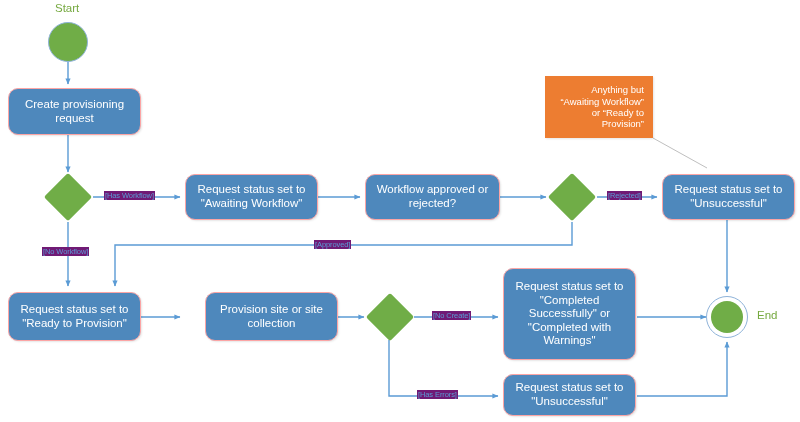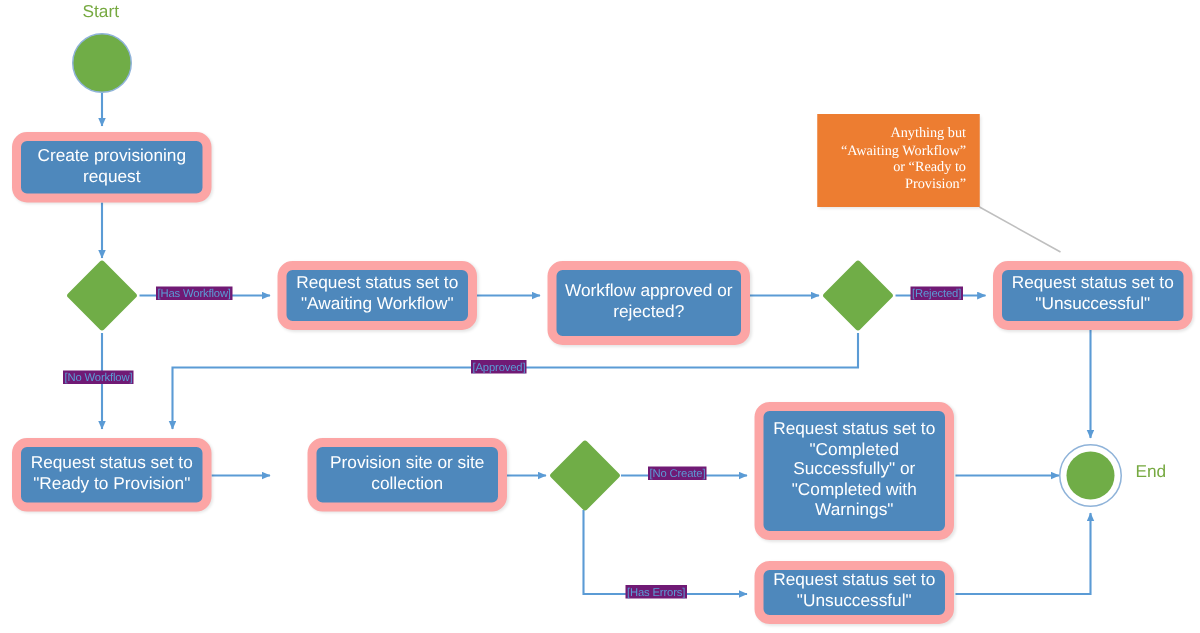--- a/index.html
+++ b/index.html
@@ -27,21 +27,21 @@
   }
 
   
   .node {
     position: absolute;
     box-sizing: border-box;
   }
 
   .action {
     background: #4E88BC;
-    border: 6px solid #fca5a5;
+    border: 1px solid #fca5a5;
     border-radius: 10px;
     color: #ffffff;
     display: flex;
     align-items: center;
     justify-content: center;
     text-align: center;
     line-height: 1.18;
     font-size: 11.5px;
     padding: 2px 5px;
     box-shadow: 1px 1px 2px rgba(0,0,0,0.10);
@@ -52,21 +52,20 @@
     border: 1px solid #ED7D31;
     color: #ffffff;
     display: flex;
     align-items: center;
     justify-content: flex-end;
     text-align: right;
     line-height: 1.20;
     font-size: 9.5px;
     padding: 4px 8px;
     box-shadow: 1px 1px 2px rgba(0,0,0,0.10);
-    font-family: Liberation Serif, serif;
   }
 
   .decision {
     background: #70AD47;
     transform: rotate(45deg);
     border-radius: 2px;
   }
 
   .start-node {
     background: #70AD47;
@@ -159,21 +158,21 @@
   <div class="terminal-label" style="left:757px; top:309px;">End</div>
 
   <div class="node decision" style="left:51px; top:180px; width:34px; height:34px;"></div>
   <div class="node decision" style="left:555px; top:180px; width:34px; height:34px;"></div>
   <div class="node decision" style="left:373px; top:300px; width:34px; height:34px;"></div>
 
   <div class="node action" style="left:8px; top:88px; width:133px; height:47px;">Create provisioning request</div>
 
   <div class="node action" style="left:185px; top:174px; width:133px; height:46px;">Request status set to "Awaiting Workflow"</div>
 
-  <div class="node action" style="left:365px; top:174px; width:135px; height:56px;">Workflow approved or rejected?</div>
+  <div class="node action" style="left:365px; top:174px; width:135px; height:46px;">Workflow approved or rejected?</div>
 
   <div class="node action" style="left:662px; top:174px; width:133px; height:46px;">Request status set to "Unsuccessful"</div>
 
   <div class="node action" style="left:8px; top:292px; width:133px; height:49px;">Request status set to "Ready to Provision"</div>
 
   <div class="node action" style="left:185px; top:292px; width:133px; height:49px;margin-left:20px;">Provision site or site collection</div>
 
   <div class="node action" style="left:503px; top:268px; width:133px; height:92px;">Request status set to "Completed Successfully" or "Completed with Warnings"</div>
 
   <div class="node action" style="left:503px; top:374px; width:133px; height:42px;">Request status set to "Unsuccessful"</div>

